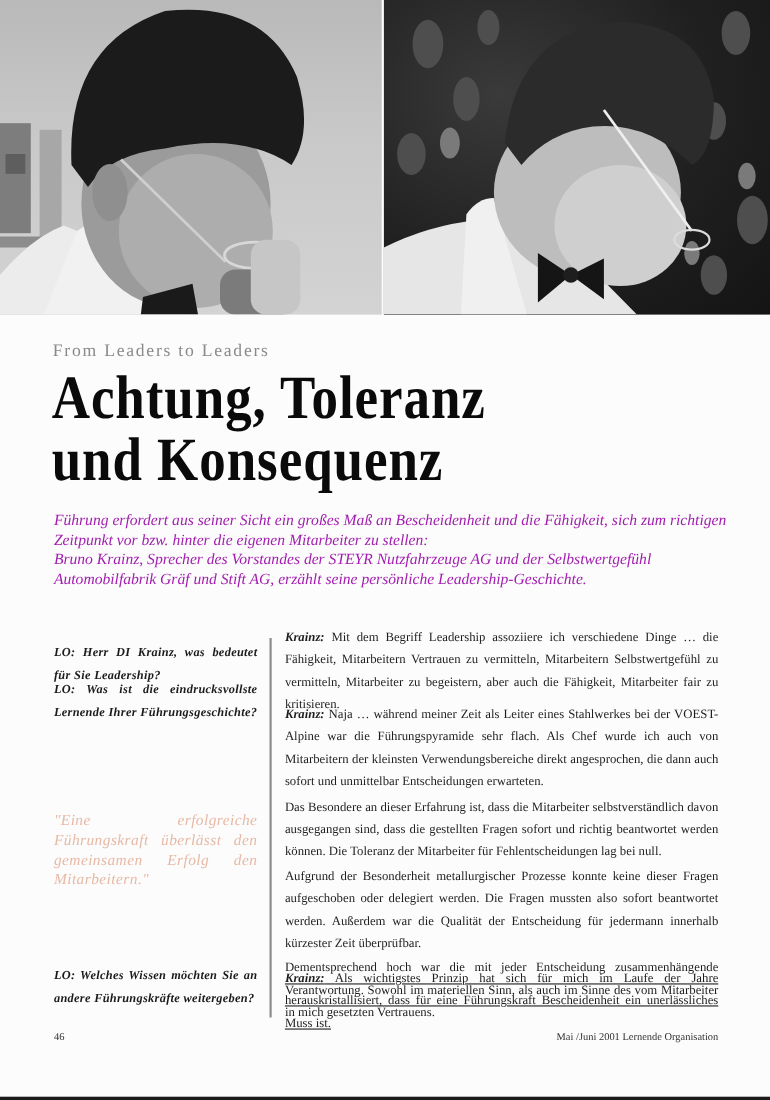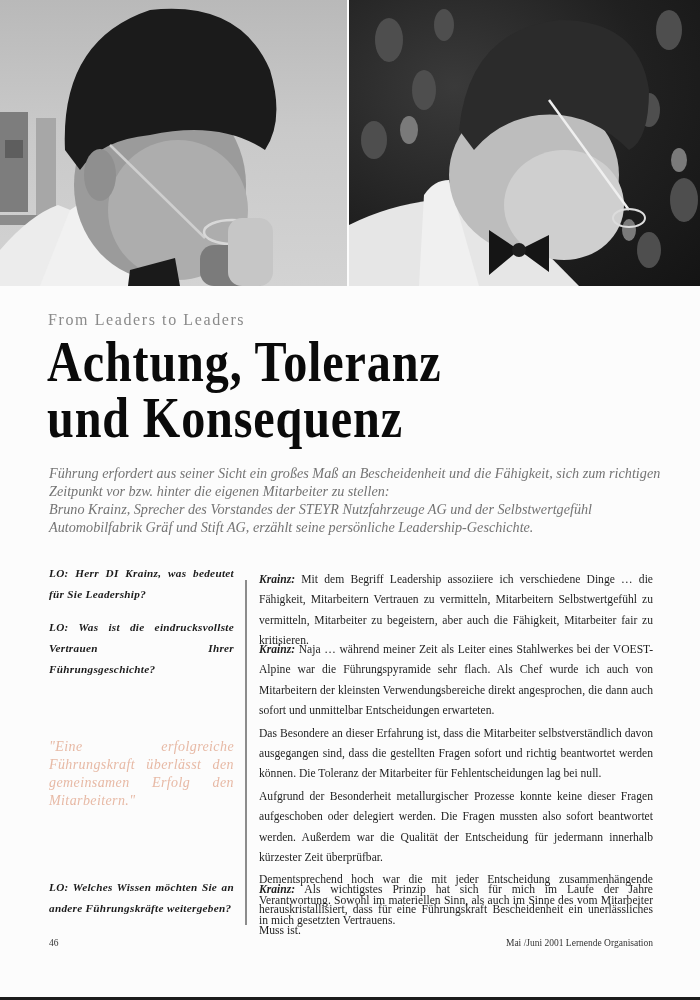--- a/index.html
+++ b/index.html
@@ -21,21 +21,21 @@
     .headline {
       position: absolute; left: 47px; top: 334px; margin: 0;
       font-size: 56px; line-height: 56px; font-weight: bold;
       transform: scaleX(0.86); transform-origin: left top;
       letter-spacing: 1px; color: #0a0a0a; white-space: nowrap;
     }
     .headline span { display: block; }
 
     .intro {
       position: absolute; left: 49px; top: 464px; width: 620px;
-      font-style: italic; font-size: 14.2px; line-height: 18px; color: #737373;
+      font-style: italic; font-size: 14.2px; line-height: 18px; color: #a21caf;
     }
     .intro p { margin: 0; }
 
     .q { position: absolute; left: 49px; width: 185px;
          font-style: italic; font-weight: bold; font-size: 11.2px; line-height: 21px;
          letter-spacing: 0.3px; text-align: justify; color: #1a1a1a; }
     .pull { position: absolute; left: 49px; top: 738px; width: 185px;
             font-style: italic; font-size: 14px; line-height: 18px;
             color: #e7b9a5; text-align: justify; letter-spacing: 0.4px; }
 
@@ -108,37 +108,37 @@
 <h1 class="headline">
   <span>Achtung, Toleranz</span>
   <span>und Konsequenz</span>
 </h1>
 
 <div class="intro">
   <p>Führung erfordert aus seiner Sicht ein großes Maß an Bescheidenheit und die Fähigkeit, sich zum richtigen Zeitpunkt vor bzw. hinter die eigenen Mitarbeiter zu stellen:</p>
   <p>Bruno Krainz, Sprecher des Vorstandes der STEYR Nutzfahrzeuge AG und der Selbstwertgefühl Automobilfabrik Gräf und Stift AG, erzählt seine persönliche Leadership-Geschichte.</p>
 </div>
 
-<div class="q" style="top:563px;">LO: Herr DI Krainz, was bedeutet für Sie Leadership?</div>
-<div class="q" style="top:617px;">LO: Was ist die eindrucksvollste Vertrauen Ihrer Führungsgeschichte?</div>
+<div class="q" style="top:583px;">LO: Herr DI Krainz, was bedeutet für Sie Leadership?</div>
+<div class="q" style="top:617px;">LO: Was ist die eindrucksvollste Lernende Ihrer Führungsgeschichte?</div>
 <div class="pull">"Eine erfolgreiche Führungskraft überlässt den gemeinsamen Erfolg den Mitarbeitern."</div>
 <div class="q" style="top:877px;font-style:italic;">LO: Welches Wissen möchten Sie an andere Führungskräfte weitergeben?</div>
 
 <div class="divider"></div>
 
 <div class="a" style="top:568px;">
   <p><span class="spk">Krainz:</span> <span>Mit dem Begriff Leadership assoziiere ich verschiedene Dinge … die Fähigkeit, Mitarbeitern Vertrauen zu vermitteln, Mitarbeitern Selbstwertgefühl zu vermitteln, Mitarbeiter zu begeistern, aber auch die Fähigkeit, Mitarbeiter fair zu kritisieren.</span></p>
 </div>
 
 <div class="a" style="top:638px;">
   <p><span class="spk">Krainz:</span> <span>Naja …  während meiner Zeit als Leiter eines Stahlwerkes bei der VOEST-Alpine war die Führungspyramide sehr flach. Als Chef wurde ich auch von Mitarbeitern der kleinsten Verwendungsbereiche direkt angesprochen, die dann auch sofort und unmittelbar Entscheidungen erwarteten.</span></p>
   <p>Das Besondere an dieser Erfahrung ist, dass die Mitarbeiter selbstverständlich davon ausgegangen sind, dass die gestellten Fragen sofort und richtig beantwortet werden können. Die Toleranz der Mitarbeiter für Fehlentscheidungen lag bei null.</p>
   <p>Aufgrund der Besonderheit metallurgischer Prozesse konnte keine dieser Fragen aufgeschoben oder delegiert werden. Die Fragen mussten also sofort beantwortet werden. Außerdem war die Qualität der Entscheidung für jedermann innerhalb kürzester Zeit überprüfbar.</p>
   <p>Dementsprechend hoch war die mit jeder Entscheidung zusammenhängende Verantwortung. Sowohl im materiellen Sinn, als auch im Sinne des vom Mitarbeiter in mich gesetzten Vertrauens.</p>
 </div>
 
-<div class="a" style="top:878px;">
+<div class="a" style="top:878px;text-decoration:underline;">
   <p><span class="spk">Krainz:</span> <span>Als wichtigstes Prinzip hat sich für mich im Laufe der Jahre herauskristallisiert, dass für eine Führungskraft Bescheidenheit ein unerlässliches Muss ist.</span></p>
 </div>
 
 <div class="folio folio-left">46</div>
 <div class="folio folio-right">Mai /Juni 2001 Lernende Organisation</div>
 <div class="bottom-rule"></div>
 
 </body></html>

